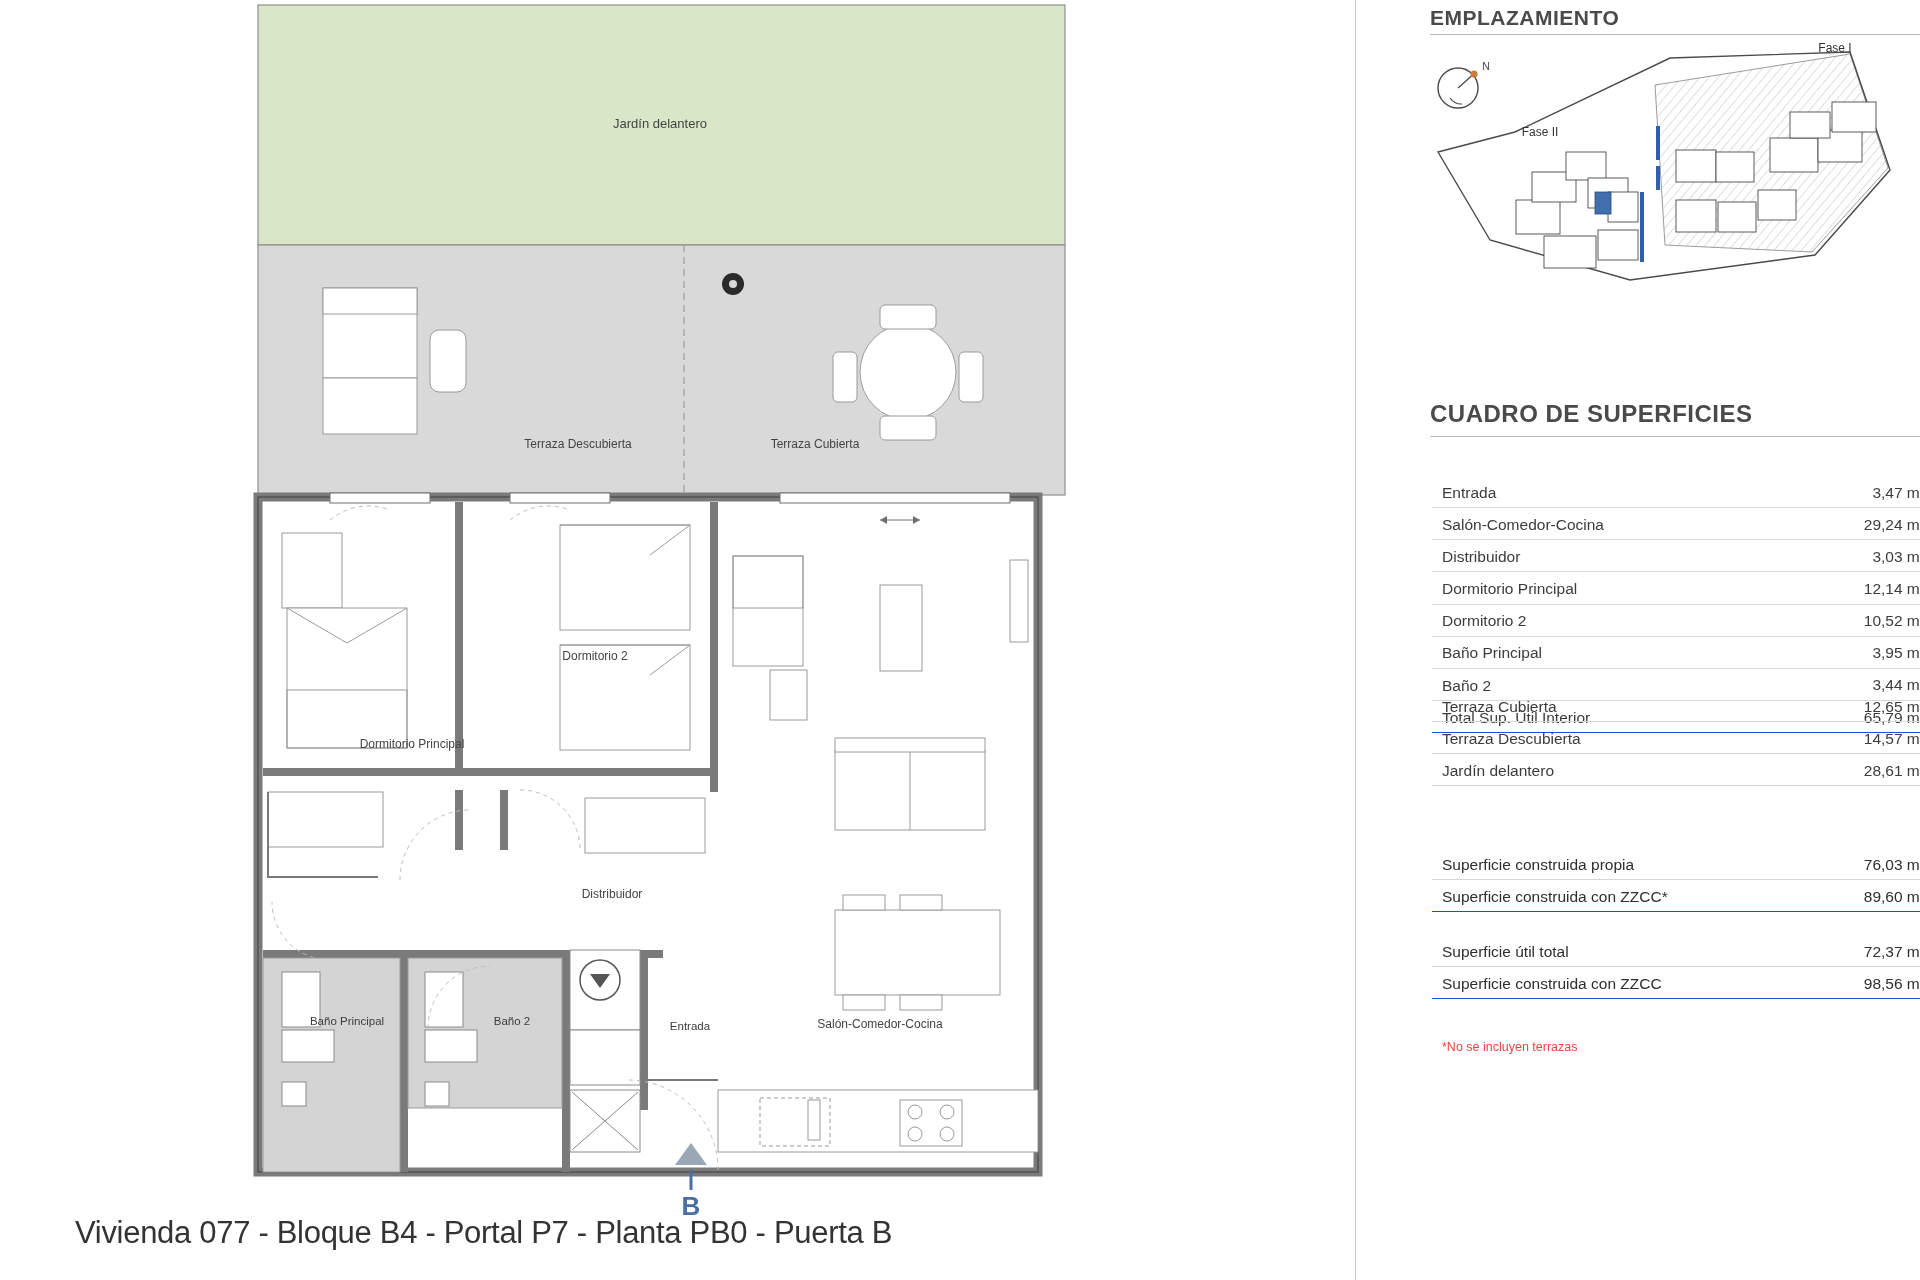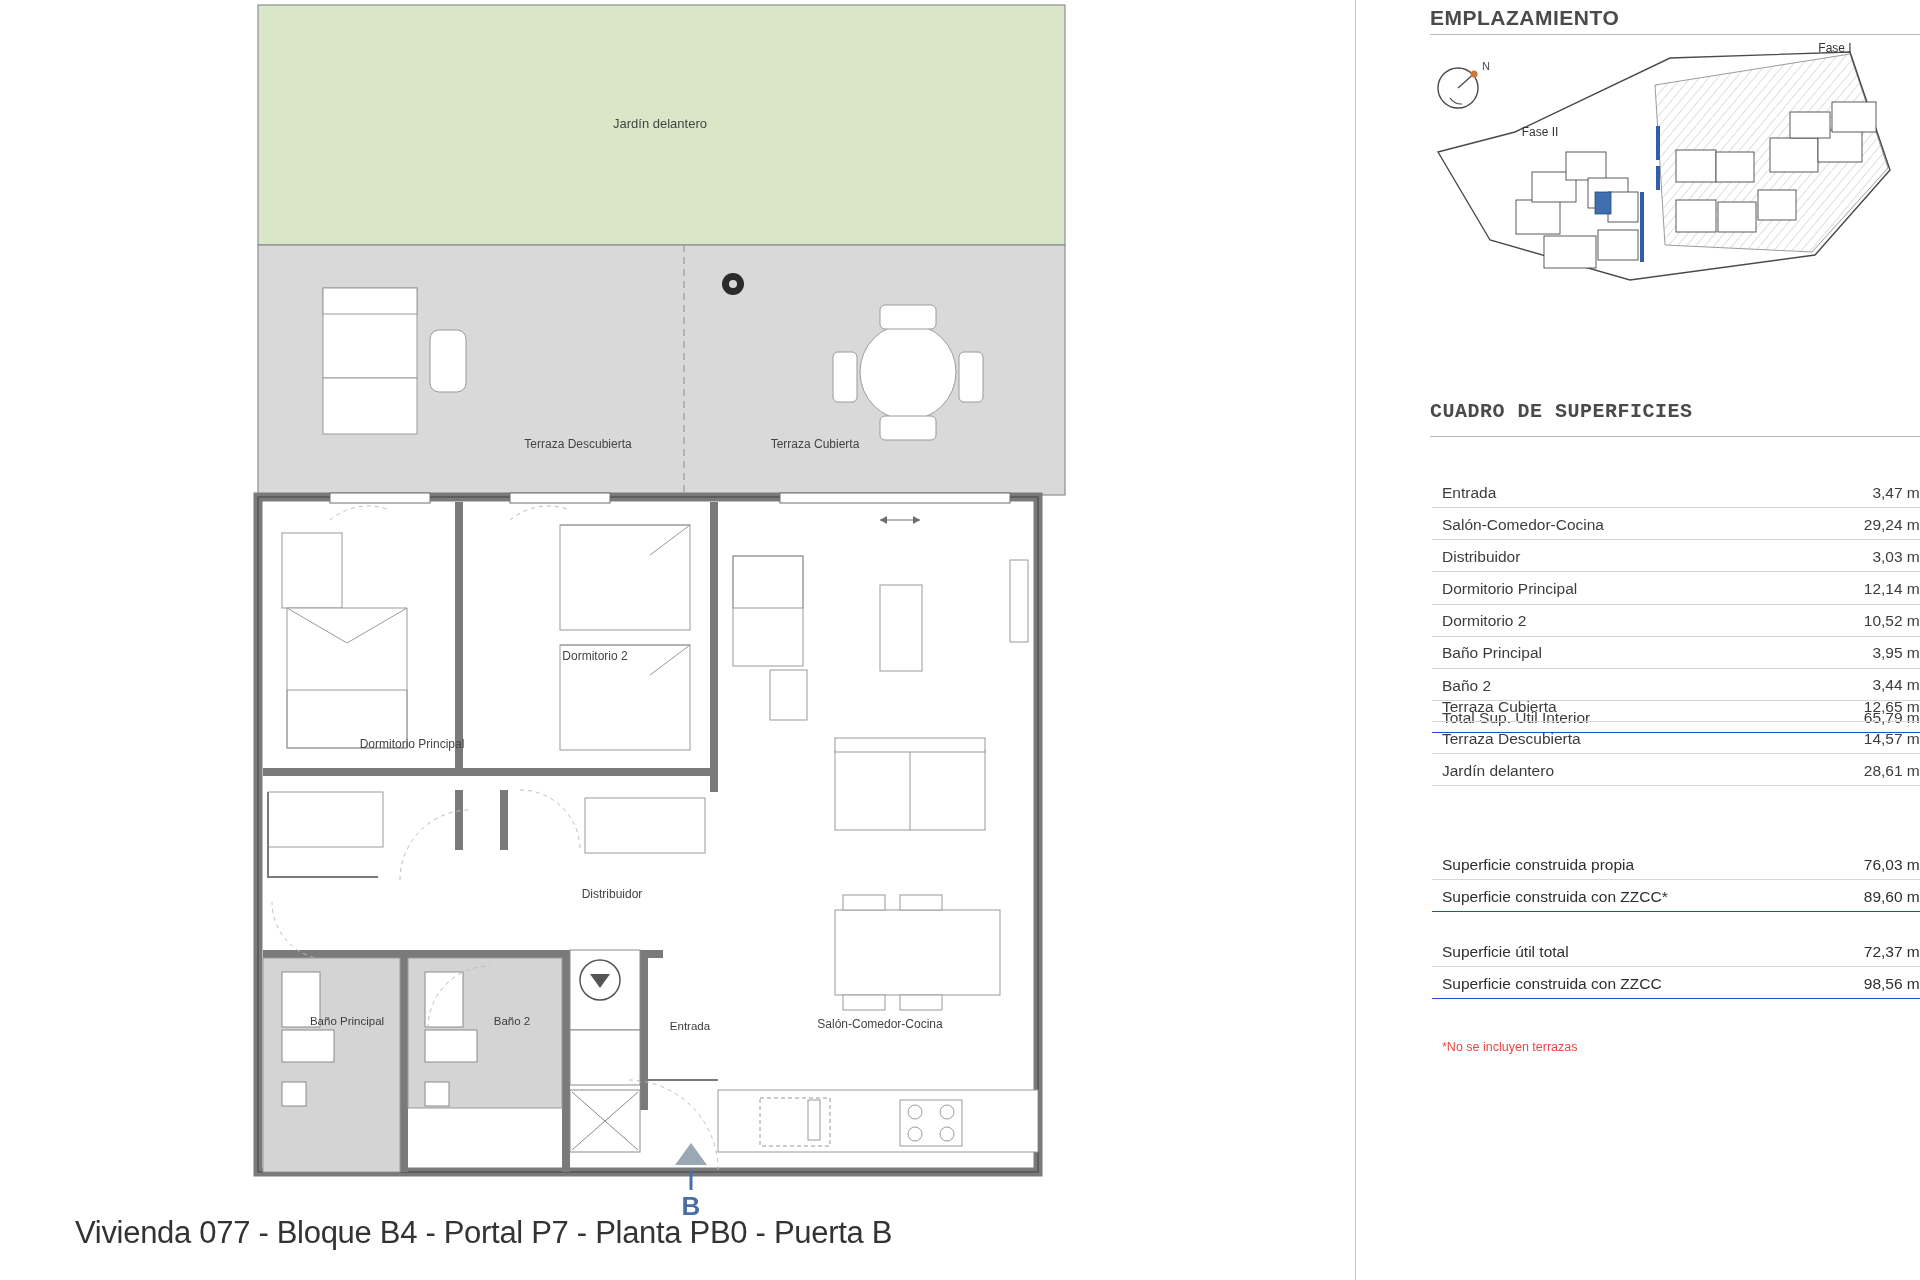--- a/index.html
+++ b/index.html
@@ -66,22 +66,21 @@
     font-size: 21px;
   }
   .rule {
     position: absolute;
     background: #b9b9b9;
     height: 1px;
   }
   #emplazamiento-rule { left: 30px; top: 34px; width: 520px; }
   #cuadro-title {
     left: 30px; top: 400px;
-    font-size: 20px;
-    font-family: Liberation Mono, monospace;
+    font-size: 24px;
   }
   #cuadro-rule { left: 30px; top: 436px; width: 520px; }
 
   .site-map { position: absolute; left: 20px; top: 40px; width: 540px; height: 290px; }
 
   
   .table {
     position: absolute;
     left: 32px;
     width: 500px;

